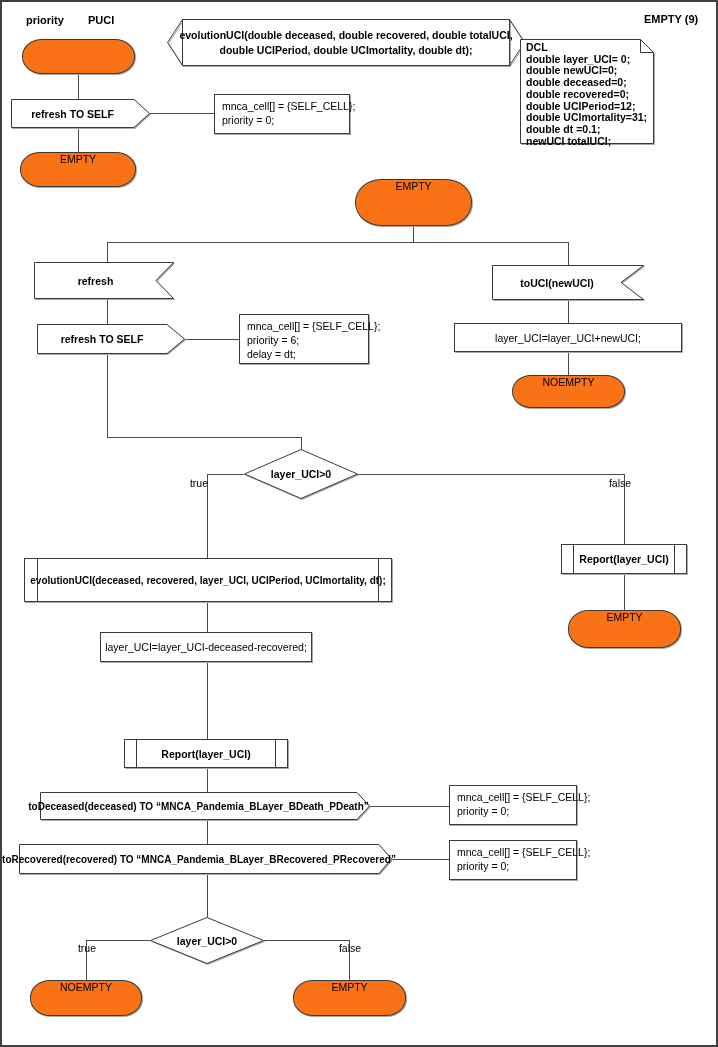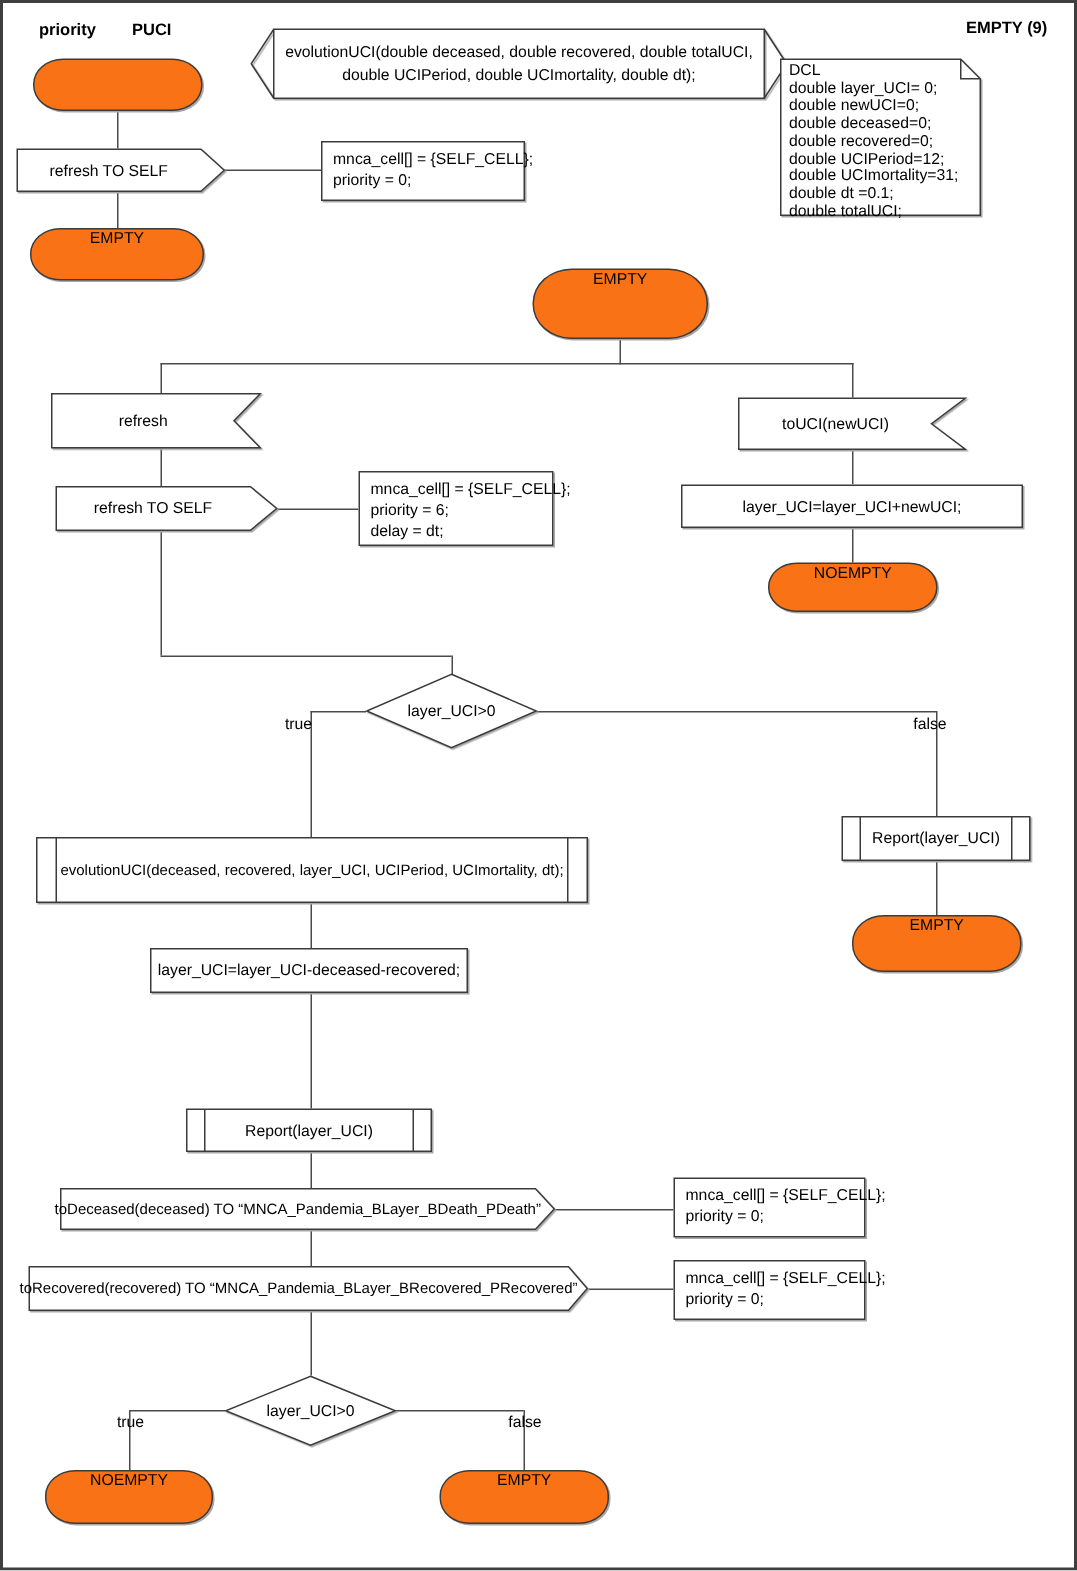--- a/index.html
+++ b/index.html
@@ -5,21 +5,21 @@
   * { margin:0; padding:0; box-sizing:border-box; }
   body { background:#fff; font-family:"Liberation Sans", sans-serif; color:#000; }
   .page {
     position:relative; width:718px; height:1047px; background:#fff;
     border:2px solid #3f3f3f; overflow:hidden;
   }
   
   .v { position:absolute; width:1px; background:#4a4a4a; }
   .h { position:absolute; height:1px; background:#4a4a4a; }
   
-  .node { position:absolute; }
+  .node { position:absolute;font-weight:bold; }
   .node svg { position:absolute; left:0; top:0; overflow:visible; filter:drop-shadow(1px 1px 0 #a8a8a8); }
   .lbl {
     position:absolute; inset:0; display:flex; align-items:center; justify-content:center;
     font-size:10.5px; white-space:nowrap; pointer-events:none;
   }
   .lbl.small { font-size:10px; }
   
   .task {
     position:absolute; background:#fff; border:1px solid #3b3b3b;
     box-shadow:1px 1px 0 #a8a8a8; display:flex; align-items:center; justify-content:center;
@@ -121,21 +121,21 @@
     </svg>
     <div class="dcl-text">
       <div>DCL</div>
       <div>double layer_UCI= 0;</div>
       <div>double newUCI=0;</div>
       <div>double deceased=0;</div>
       <div>double recovered=0;</div>
       <div>double UCIPeriod=12;</div>
       <div>double UCImortality=31;</div>
       <div>double dt =0.1;</div>
-      <div>double totalUCI;</div>
+      <div>newUCI totalUCI;</div>
     </div>
   </div>
 
   <div class="state" style="left:353px;top:177px;width:117px;height:47px;border-radius:26px/23px">
     <span>EMPTY</span>
   </div>
 
   <div class="node" style="left:32px;top:260px;width:140px;height:37px">
     <svg width="140" height="37">
       <polygon points="0.5,0.5 139.5,0.5 122,18.5 139.5,36.5 0.5,36.5" fill="#fff" stroke="#3b3b3b" stroke-width="1"></polygon>

